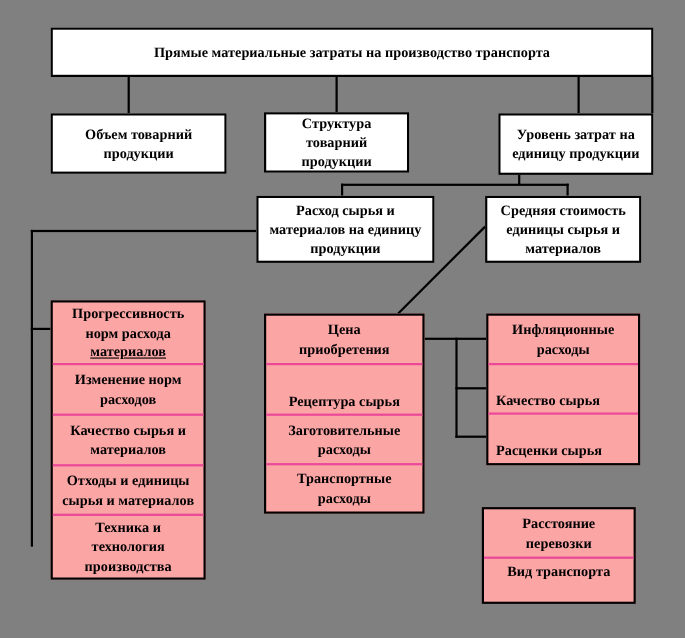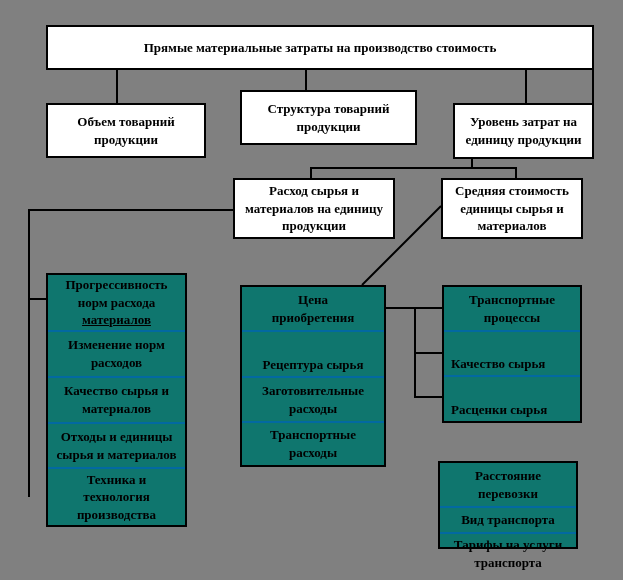--- a/index.html
+++ b/index.html
@@ -21,35 +21,35 @@
     line-height:1.35;
     display:flex;
     flex-direction:column;
     justify-content:center;
     align-items:center;
     text-align:center;
     padding:2px 5px;
   }
   .col{
     position:absolute;
-    background:#0f766e;
+    background:#fca5a5;
     border:2px solid #000;
     box-sizing:border-box;
   }
   .cell{
     box-sizing:border-box;
     font-size:13px;
     line-height:1.35;
     display:flex;
     flex-direction:column;
     justify-content:center;
     align-items:center;
     text-align:center;
     padding:2px 4px;
-    border-top:2px solid #0369a1;
+    border-top:2px solid #ec4899;
   }
   .cell:first-child{border-top:none;}
   .cell.top-center{justify-content:flex-end;padding-top:5px;}
   .cell.top-left{justify-content:flex-end;align-items:flex-start;text-align:left;padding-top:23px;padding-left:7px;}
   .line{position:absolute;background:#000;}
   .u{text-decoration:underline;}
   .constrain{display:block;max-width:84px;margin:12px auto;}
   svg.overlay{position:absolute;left:0;top:0;pointer-events:none;}
 </style>
 </head>
@@ -74,27 +74,27 @@
   <svg class="overlay" width="623" height="580">
     <line x1="441" y1="206" x2="362" y2="285" stroke="#000" stroke-width="2"></line>
   </svg>
 
   <div class="line" style="left:386px;top:307px;width:56px;height:2px"></div>
   <div class="line" style="left:414px;top:307px;width:2px;height:91px"></div>
   <div class="line" style="left:414px;top:352px;width:28px;height:2px"></div>
   <div class="line" style="left:414px;top:396px;width:28px;height:2px"></div>
 
   <div class="box" style="left:46px;top:25px;width:548px;height:45px">
-    <span>Прямые материальные затраты на производство стоимость</span>
+    <span>Прямые материальные затраты на производство транспорта</span>
   </div>
 
   <div class="box" style="left:46px;top:103px;width:160px;height:55px">
     <span>Объем товарний продукции</span>
   </div>
-  <div class="box" style="left:240px;top:90px;width:177px;height:55px">
+  <div class="box" style="left:240px;top:102px;width:132px;height:55px">
     <span>Структура товарний продукции</span>
   </div>
   <div class="box" style="left:453px;top:103px;width:141px;height:56px">
     <span>Уровень затрат на единицу продукции</span>
   </div>
 
   <div class="box" style="left:233px;top:178px;width:162px;height:61px">
     <span>Расход сырья и материалов на единицу продукции</span>
   </div>
   <div class="box" style="left:441px;top:178px;width:142px;height:61px">
@@ -132,35 +132,32 @@
     <div class="cell" style="height:45px">
       <span>Заготовительные расходы</span>
     </div>
     <div class="cell" style="height:44px">
       <span>Транспортные расходы</span>
     </div>
   </div>
 
   <div class="col" style="left:442px;top:285px;width:140px;height:138px">
     <div class="cell" style="height:43px">
-      <span>Транспортные процессы</span>
+      <span>Инфляционные расходы</span>
     </div>
     <div class="cell top-left" style="height:45px">
       <span>Качество сырья</span>
     </div>
     <div class="cell top-left" style="height:46px">
       <span>Расценки сырья</span>
     </div>
   </div>
 
   <div class="col" style="left:438px;top:461px;width:140px;height:88px">
     <div class="cell" style="height:43px">
       <span>Расстояние перевозки</span>
     </div>
     <div class="cell" style="height:26px">
       <span>Вид транспорта</span>
     </div>
-    <div class="cell" style="height:41px">
-      <span>Тарифы на услуги транспорта</span>
-    </div>
   </div>
 
 </div>
 
 </body></html>

